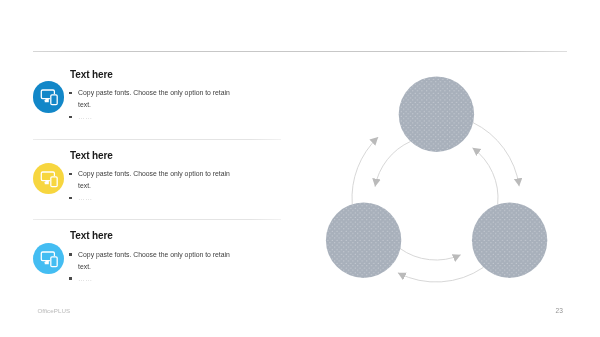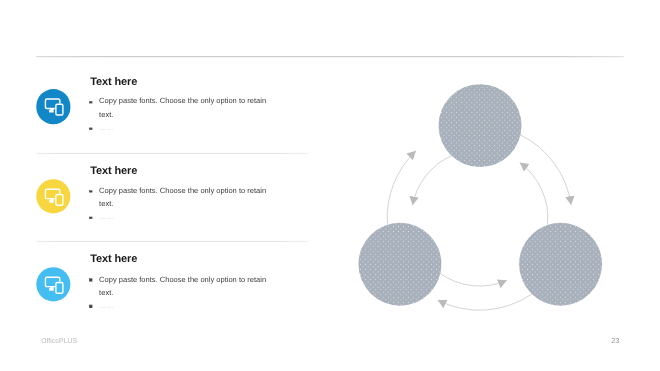--- a/index.html
+++ b/index.html
@@ -8,21 +8,21 @@
        font-family:"Liberation Sans",sans-serif;-webkit-font-smoothing:antialiased;}
   .slide{position:relative;width:600px;height:337px;background:#fff;}
 
   .top-rule{position:absolute;left:33.2px;top:50.5px;width:533.9px;height:1px;
             background:linear-gradient(to right,#d6d6d6,#c7c7c7 12%,#c7c7c7 88%,#dedede);}
 
   .row{position:absolute;left:0;width:300px;height:72px;}
   .icon-badge{position:absolute;left:32.6px;width:31.7px;height:31.7px;border-radius:50%;}
   .icon-badge svg{position:absolute;left:0;top:0;}
 
-  .txt{position:absolute;left:82px;top:12px;width:162px;}
+  .txt{position:absolute;left:70px;top:12px;width:162px;}
   .title{font-size:10px;font-weight:bold;color:#1b1b1b;letter-spacing:-0.1px;
          line-height:10px;margin:0;}
   .bullets{margin:0;padding:0;list-style:none;margin-top:7.5px;}
   .bullets li{position:relative;padding-left:8.1px;font-size:6.85px;color:#3d3d3d;
               line-height:11.9px;}
   .bullets li:before{content:"";position:absolute;left:-0.8px;top:4.6px;width:2.5px;
                      height:2.4px;background:#4a4a4a;}
   .bullets li.faint{color:#cbcbcb;letter-spacing:0.3px;}
 
   .divider{position:absolute;left:33px;width:248px;height:1px;

